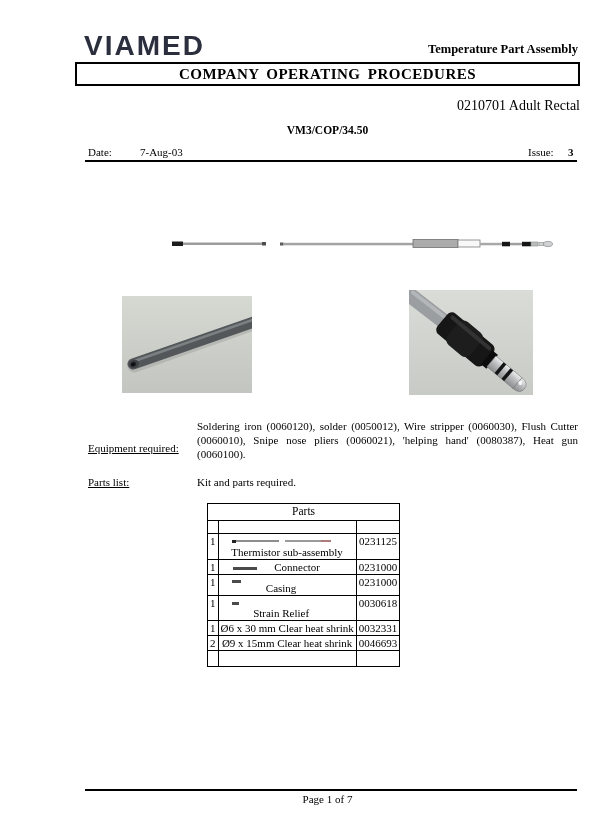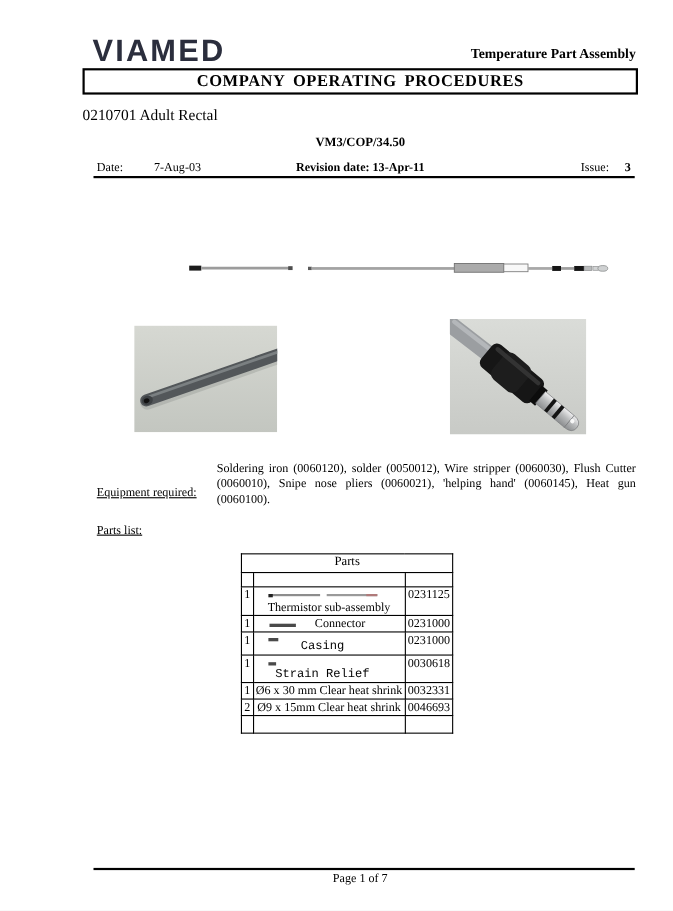--- a/index.html
+++ b/index.html
@@ -19,21 +19,21 @@
     font-size:12.5px;font-weight:bold;
   }
   .title-box{
     position:absolute;left:75px;top:62px;width:501px;height:20px;
     border:2px solid #000;text-align:center;
   }
   .title-box .title-text{
     font-size:15px;font-weight:bold;line-height:20px;letter-spacing:.5px;word-spacing:3px;
   }
   .subtitle{
-    position:absolute;left:75px;top:98px;width:505px;text-align:left;
+    position:absolute;left:75px;top:98px;width:505px;text-align:right;
     font-size:14px;
   }
   .docnum{
     position:absolute;left:75px;top:124px;width:505px;text-align:center;
     font-size:11.5px;font-weight:bold;
   }
   .meta-row{position:absolute;left:0;top:146px;width:612px;height:14px;font-size:11px;}
   .meta-date-label{position:absolute;left:88px;}
   .meta-date-value{position:absolute;left:140px;}
   .meta-revision{position:absolute;left:75px;width:505px;text-align:center;font-weight:bold;}
@@ -50,21 +50,21 @@
   }
   .equipment-text{
     position:absolute;left:197px;top:419px;width:381px;
     font-size:11px;line-height:14px;text-align:justify;
   }
   .partslist-text{
     position:absolute;left:197px;top:476px;width:381px;font-size:11px;
   }
   
   .parts-table-wrap{position:absolute;left:207px;top:503px;}
-  table.parts{border-collapse:collapse;font-size:11px;margin-left:12px;}
+  table.parts{border-collapse:collapse;font-size:11px;}
   table.parts td,table.parts th{
     border:1.6px solid #000;padding:1px 2px;vertical-align:top;
     font-weight:normal;text-align:center;
   }
   table.parts th.tbl-title{height:14px;font-size:11.5px;}
   .col-qty{width:30px;}
   .col-desc{width:152px;}
   .col-part{width:60px;}
   td.desc-cell{position:relative;}
   .row-empty td{height:10px;}
@@ -73,21 +73,21 @@
   
   .mini-lines{height:9px;position:relative;margin-top:2px;}
   .mini-line1{position:absolute;left:14px;top:3px;width:44px;height:2px;background:#8d8d8d;}
   .mini-line1::before{content:"";position:absolute;left:-3px;top:-0.5px;width:4px;height:3px;background:#222;}
   .mini-line2{position:absolute;left:64px;top:3px;width:46px;height:2px;background:#9a9a9a;}
   .mini-line2::after{content:"";position:absolute;right:0;top:0;width:10px;height:2px;background:#b07a7a;}
   .mini-dash{position:absolute;background:#4a4a4a;}
   .dash-connector{left:14px;top:7px;width:24px;height:2.5px;}
   .dash-casing{left:13px;top:5px;width:9px;height:3px;}
   .dash-strain{left:13px;top:6px;width:7px;height:3px;}
-  .desc-text-bottom{position:absolute;left:0;right:12px;bottom:1px;text-align:center;font-family:Liberation Mono, monospace;}
+  .desc-text-bottom{position:absolute;left:0;right:12px;bottom:1px;text-align:center;}
   .desc-casing{height:18px;}
   .desc-strain{height:22px;}
   
   .rule-footer{position:absolute;left:85px;top:789px;width:492px;height:2px;background:#000;}
   .page-number{
     position:absolute;left:75px;top:793px;width:505px;text-align:center;font-size:11px;
   }
 </style>
 </head>
 <body>
@@ -100,21 +100,20 @@
   <div class="title-box">
     <span class="title-text">COMPANY OPERATING PROCEDURES</span>
   </div>
 
   <div class="subtitle">0210701 Adult Rectal</div>
   <div class="docnum">VM3/COP/34.50</div>
 
   <div class="meta-row">
     <span class="meta-date-label">Date:</span>
     <span class="meta-date-value">7-Aug-03</span>
-    <span class="meta-revision">Revision date: 13-Apr-11</span>
     <span class="meta-issue-label">Issue:</span>
     <span class="meta-issue-value">3</span>
   </div>
   <div class="rule-top"></div>
 
   <div class="probe-figure">
     <svg width="415" height="30" viewBox="0 0 415 30">
 
       <rect x="22" y="13.5" width="11" height="4.5" fill="#1b1b1b"></rect>
       <rect x="33" y="14.5" width="82" height="2.5" fill="#9c9c9c"></rect>
@@ -186,23 +185,24 @@
         <rect x="68" y="-7" width="3.5" height="14" fill="#141414"></rect>
         <rect x="77" y="-7" width="3.5" height="14" fill="#141414"></rect>
 
         <path d="M92,-7 q9,0 9,7 q0,7 -9,7 z" fill="url(#metal)" stroke="#77797b" stroke-width="0.6"></path>
         <circle cx="94" cy="-2" r="2" fill="#ffffff" opacity="0.85"></circle>
       </g>
     </svg>
   </div>
 
   <div class="section-label" style="top:442px;">Equipment required:</div>
-  <div class="equipment-text">Soldering iron (0060120), solder (0050012), Wire stripper (0060030), Flush Cutter (0060010), Snipe nose pliers (0060021), 'helping hand' (0060145), Heat gun (0060100).</div>
+  <div class="equipment-text">Soldering iron (0060120), solder (0050012), Wire stripper (0060030), Flush Cutter (0060010), Snipe nose pliers (0060021), 'helping hand' (0080387), Heat gun (0060100).</div>
 
   <div class="section-label" style="top:476px;">Parts list:</div>
+  <div class="partslist-text">Kit and parts required.</div>
 
   <div class="parts-table-wrap">
     <table class="parts">
       <tbody>
           <tr>
         <th class="tbl-title" colspan="3">Parts</th>
       </tr>
       <tr class="row-empty">
         <td></td>
             <td></td>

